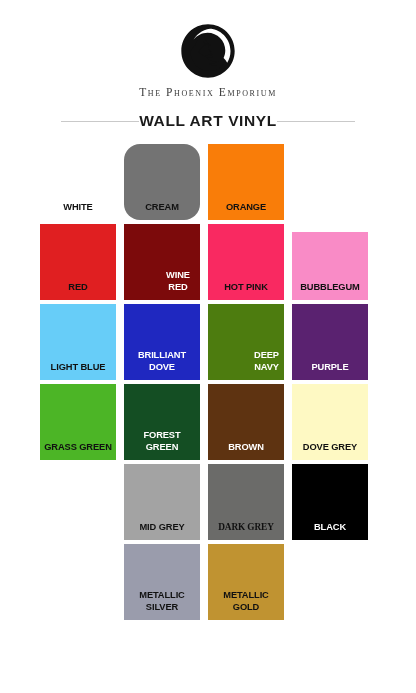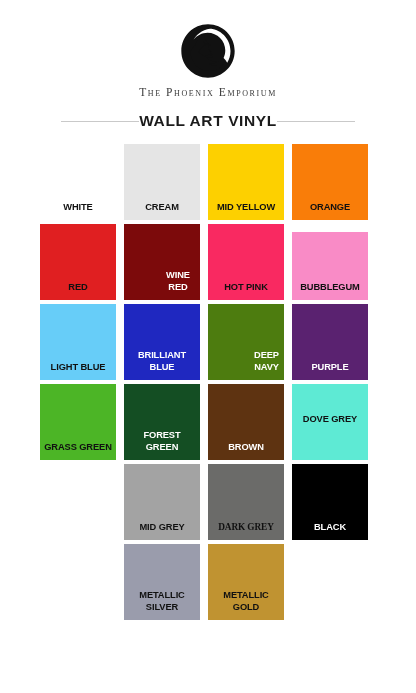--- a/index.html
+++ b/index.html
@@ -129,27 +129,22 @@
   </div>
 
   <div class="grid">
       <div class="row">
         <div class="cell">
           <div class="swatch" style="background: rgb(255, 255, 255);">
             <span class="swatch-label label-dark">WHITE</span>
           </div>
         </div>
         <div class="cell">
-          <div class="swatch" style="background: #e5e5e5;">
+          <div class="swatch" style="background: #737373; border-radius: 16px;">
             <span class="swatch-label label-dark">CREAM</span>
-          </div>
-        </div>
-        <div class="cell">
-          <div class="swatch" style="background: rgb(253, 208, 0);">
-            <span class="swatch-label label-dark">MID YELLOW</span>
           </div>
         </div>
         <div class="cell">
           <div class="swatch" style="background: rgb(249, 125, 9);">
             <span class="swatch-label label-dark">ORANGE</span>
           </div>
         </div>
       </div>
       <div class="row">
         <div class="cell">
@@ -174,21 +169,21 @@
         </div>
       </div>
       <div class="row">
         <div class="cell">
           <div class="swatch" style="background: rgb(103, 205, 248);">
             <span class="swatch-label label-dark">LIGHT BLUE</span>
           </div>
         </div>
         <div class="cell">
           <div class="swatch" style="background: rgb(31, 40, 192);">
-            <span class="swatch-label label-light">BRILLIANT BLUE</span>
+            <span class="swatch-label label-light">BRILLIANT DOVE</span>
           </div>
         </div>
         <div class="cell">
           <div class="swatch" style="background: #4d7c0f; padding-left: 41px;">
             <span class="swatch-label label-light">DEEP NAVY</span>
           </div>
         </div>
         <div class="cell">
           <div class="swatch" style="background: rgb(90, 34, 112);">
             <span class="swatch-label label-light">PURPLE</span>
@@ -205,21 +200,21 @@
           <div class="swatch" style="background: rgb(20, 78, 35);">
             <span class="swatch-label label-light">FOREST GREEN</span>
           </div>
         </div>
         <div class="cell">
           <div class="swatch" style="background: rgb(94, 51, 17);">
             <span class="swatch-label label-light">BROWN</span>
           </div>
         </div>
         <div class="cell">
-          <div class="swatch" style="background: #5eead4; align-items: center;">
+          <div class="swatch" style="background: #fef9c3;">
             <span class="swatch-label label-dark">DOVE GREY</span>
           </div>
         </div>
       </div>
       <div class="row">
         <div class="cell empty"></div>
         <div class="cell">
           <div class="swatch" style="background: rgb(163, 163, 163);">
             <span class="swatch-label label-dark">MID GREY</span>
           </div>

